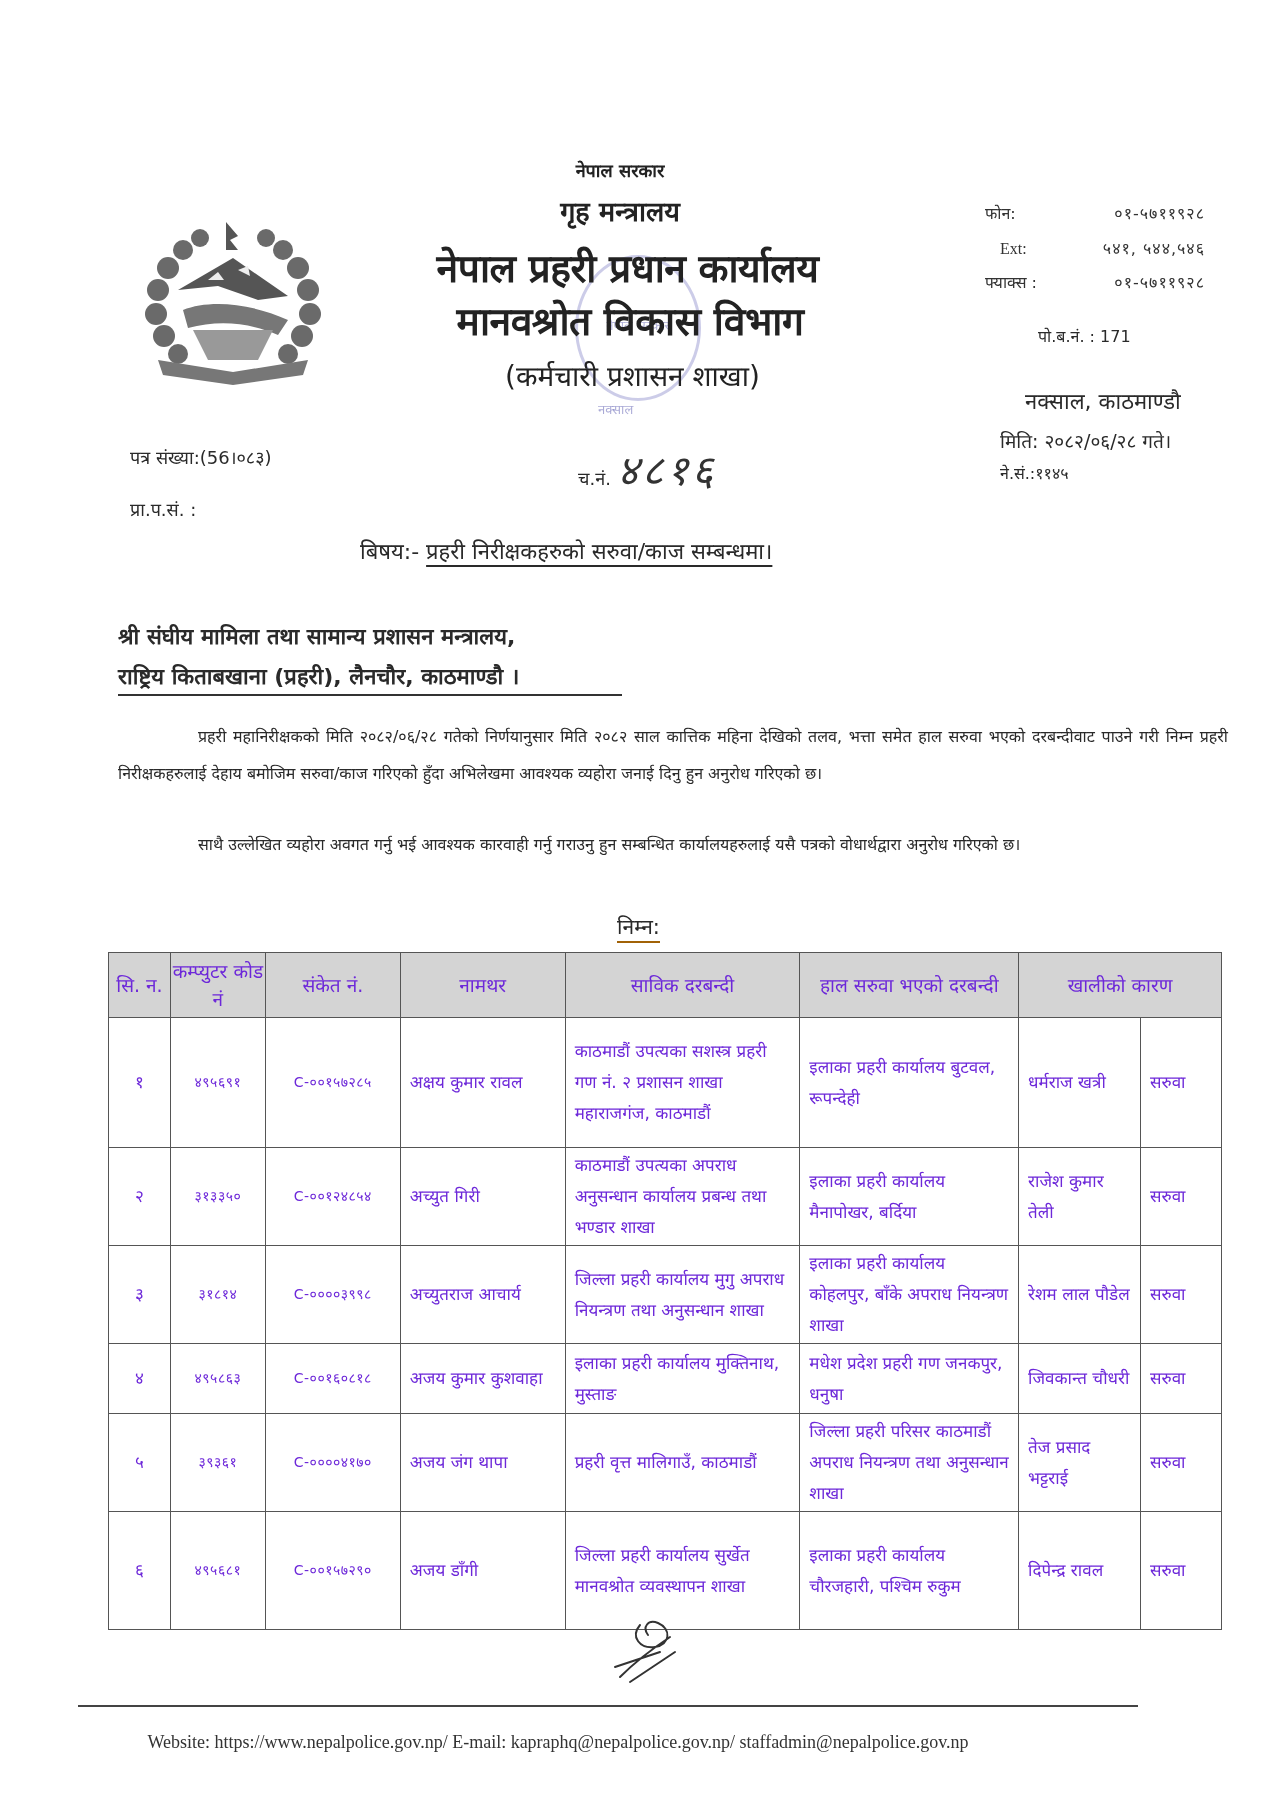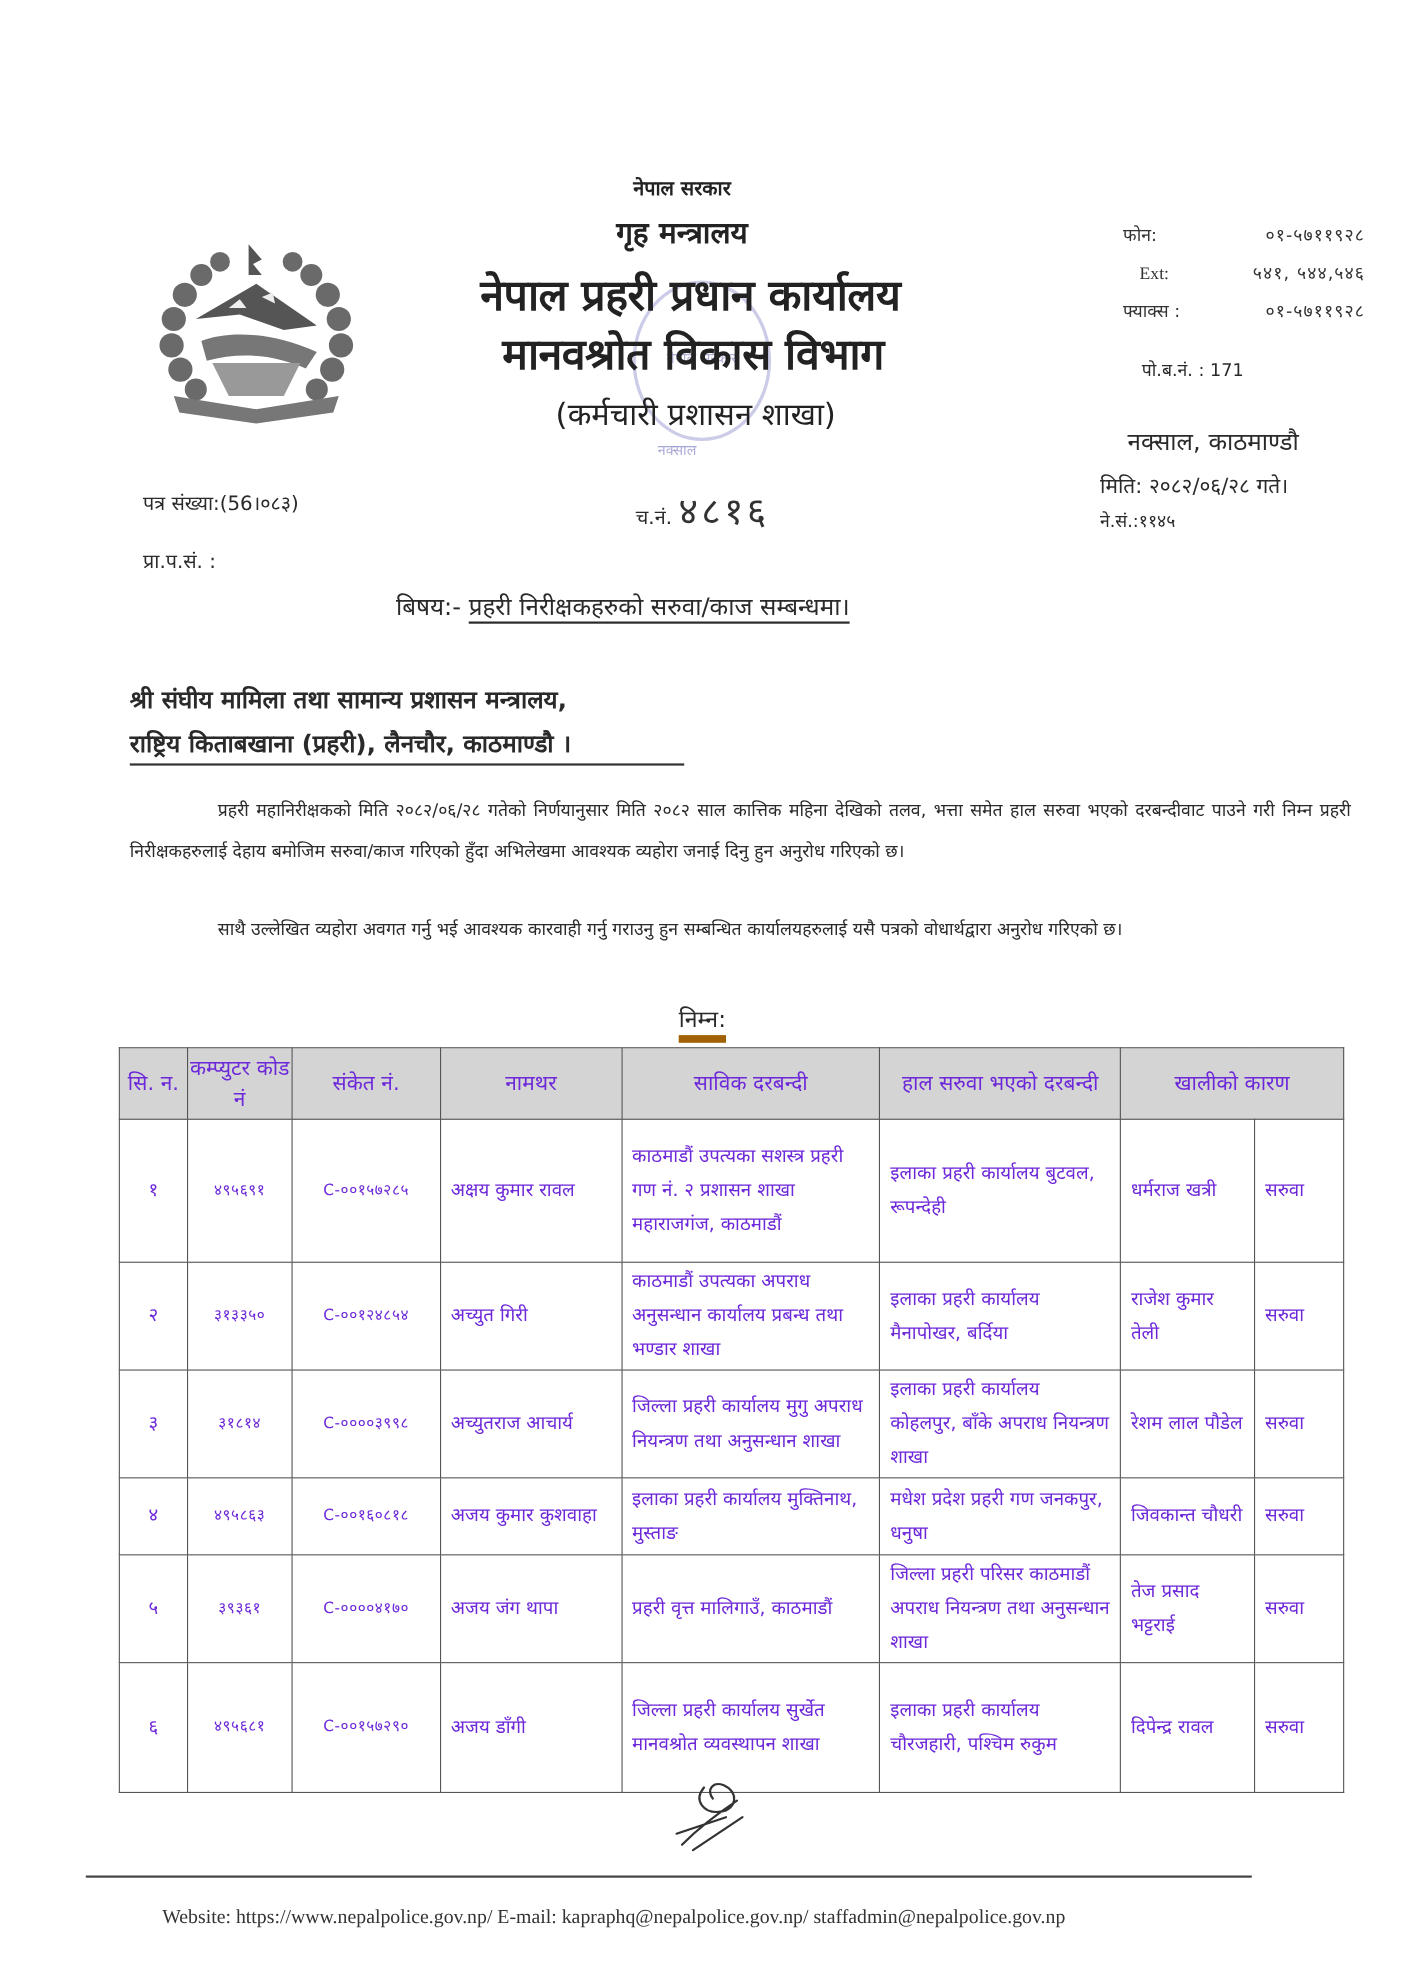--- a/index.html
+++ b/index.html
@@ -16,45 +16,45 @@
   .h-dept{ top: 293px; font-size: 39px; left: 395px; width: 470px; letter-spacing: -0.5px; }
   .h-br  { top: 356px; font-size: 28px; left: 455px; width: 355px; font-weight: normal; }
   .stamp {
     left: 575px; top: 255px; width: 120px; height: 140px;
     border: 3px solid rgba(110,110,190,0.35); border-radius: 50%;
     color: rgba(100,100,180,0.5); font-size: 13px; text-align: center;
   }
   .stamp span { display:block; margin-top: 58px; }
   .stamp-b { left: 598px; top: 400px; font-size: 13px; color: rgba(100,100,180,0.55); }
   .contact { left: 985px; font-size: 16px; color: #333; }
-  .contact .lbl { display:inline-block; width: 80px; margin-left: 36px; }
+  .contact .lbl { display:inline-block; width: 80px; }
   .contact .val { display:inline-block; width: 140px; text-align: right; letter-spacing: 1px; }
   .ct1 { top: 202px; }
   .ct2 { top: 237px; left: 1000px; }
   .ct3 { top: 271px; }
   .pobox { left: 1038px; top: 325px; font-size: 16px; }
   .addr { left: 1025px; top: 385px; font-size: 22px; }
   .date { left: 1000px; top: 428px; font-size: 19px; }
   .ns { left: 1000px; top: 462px; font-size: 16px; }
   .ref { left: 130px; top: 445px; font-size: 18px; }
   .chn { left: 578px; top: 440px; font-size: 18px; }
-  .chn-hand { font-family: "DejaVu Serif", serif; font-size: 34px; color: #333; margin-left: 6px; letter-spacing: 3px; }
+  .chn-hand { font-family: "DejaVu Serif", serif; font-style: italic; font-size: 42px; color: #333; margin-left: 6px; letter-spacing: 3px; }
   .prps { left: 130px; top: 497px; font-size: 18px; }
   .subject { left: 360px; top: 535px; font-size: 22px; }
   .subject .u { text-decoration: underline; text-underline-offset: 6px; text-decoration-thickness: 2px; }
   .recip1 { left: 118px; top: 620px; font-size: 22px; font-weight: bold; }
   .recip2 { left: 118px; top: 660px; font-size: 22px; font-weight: bold; border-bottom: 2px solid #333; padding-bottom: 4px; width: 504px; }
   .body-p {
     left: 118px; width: 1110px; font-size: 16px; line-height: 37px;
     text-align: justify; text-indent: 80px;
   }
   .p1 { top: 718px; }
   .p2 { top: 826px; }
   .nimna { left: 0; width: 1277px; top: 912px; text-align: center; font-size: 21px; }
-  .nimna span { border-bottom: 7px solid #a16207; padding-bottom: 2px; }
+  .nimna span { border-bottom: 2px solid #a16207; padding-bottom: 2px; }
   table.main {
     position: absolute; left: 108px; top: 952px; width: 1114px;
     border-collapse: collapse; font-size: 17px; color: #6d28d9;
   }
   table.main th, table.main td { border: 1.5px solid #555; vertical-align: middle; }
   table.main th { background: #d4d4d4; font-weight: normal; font-size: 19px; line-height: 28px; height: 62px; text-align: center; }
   table.main td { padding: 2px 9px; line-height: 31px; }
   td.c { text-align: center; }
   td.sm { font-size: 14px; text-align: center; letter-spacing: 0.5px; }
   .sig { left: 600px; top: 1617px; width: 90px; height: 70px; }

